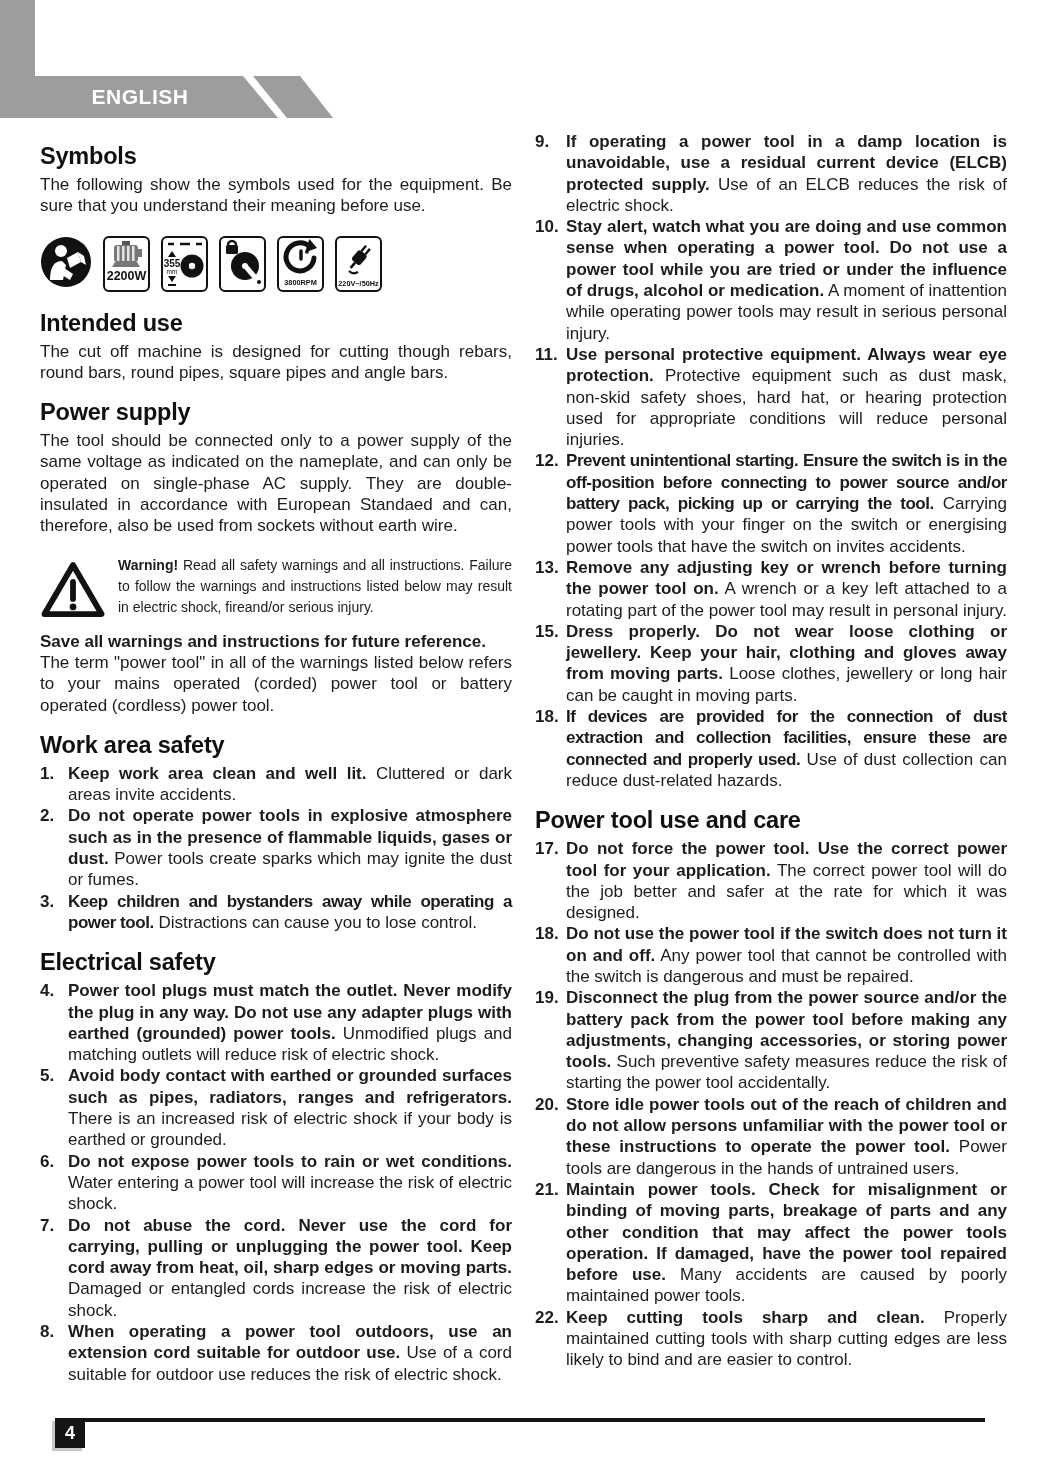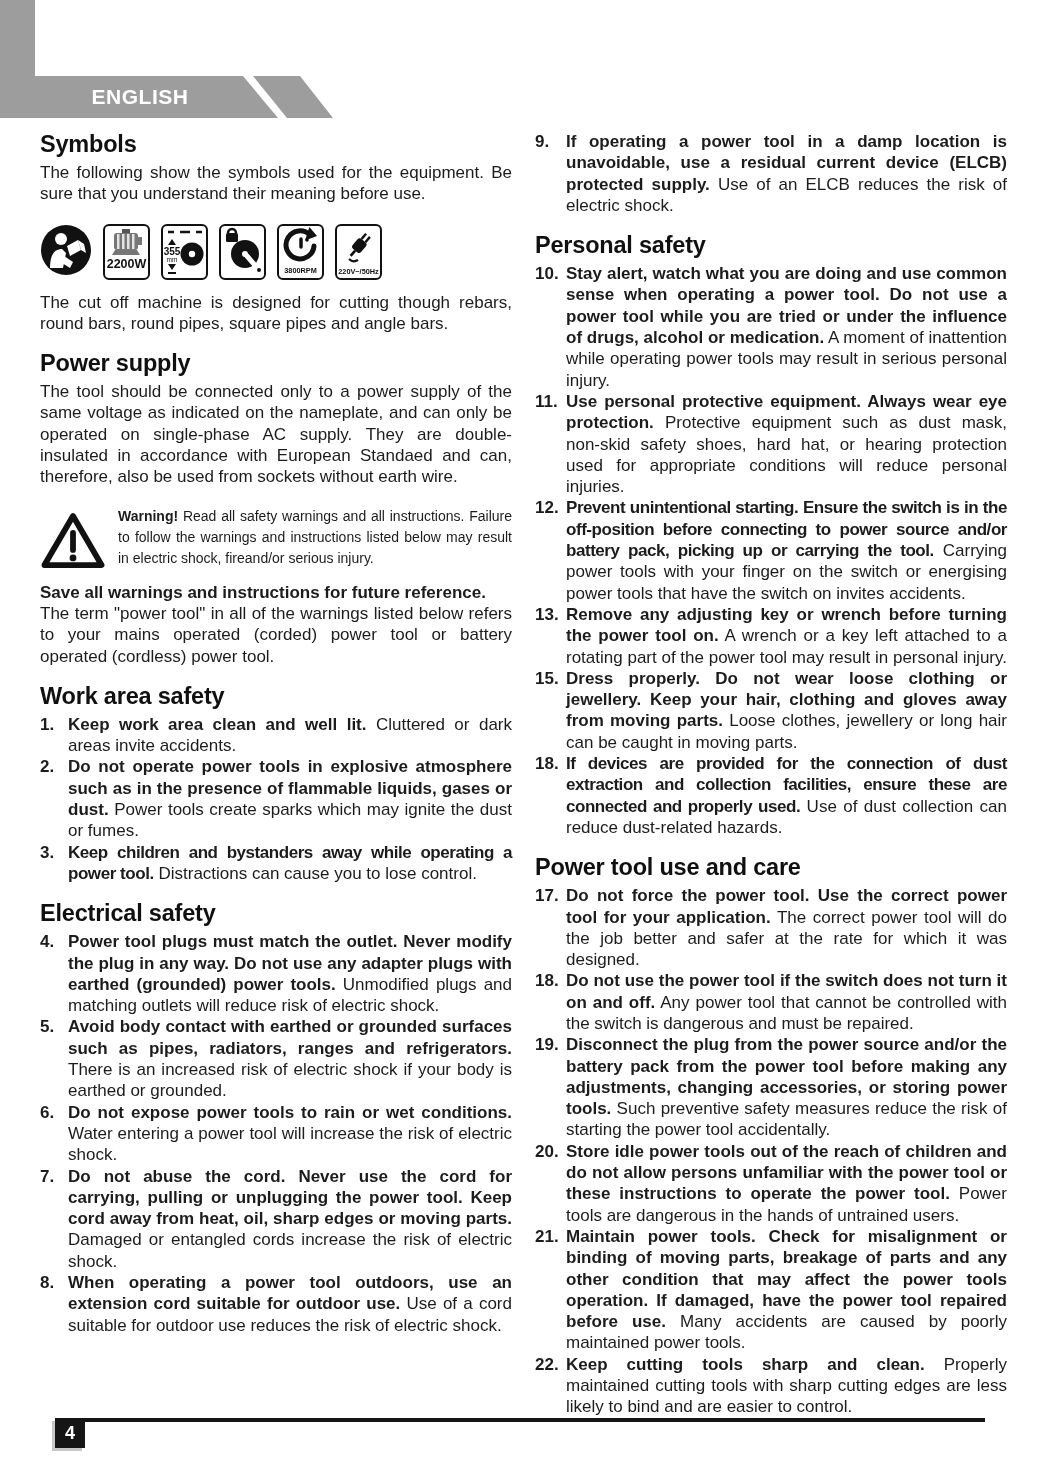--- a/index.html
+++ b/index.html
@@ -15,21 +15,21 @@
               clip-path:polygon(0 0, 47px 0, 80px 100%, 34px 100%); }
   .lang { position:absolute; left:35px; top:76px; width:210px; height:42px;
           display:flex; align-items:center; justify-content:center;
           color:#ffffff; font-weight:bold; font-size:21px; letter-spacing:.5px; }
   
   .col { position:absolute; top:131px; width:472px; }
   .col-left { left:40px; }
   .col-right { left:535px; }
   h2.heading { font-size:23.5px; font-weight:bold; color:#101010;
                margin:16px 0 4px 0; letter-spacing:-.2px; }
-  h2.first { margin-top:0; }
+  h2.first { margin-top:12px; }
   p.body { font-size:17px; line-height:21.3px; margin:0; text-align:justify; }
   .b { font-weight:bold; }
   .cond { letter-spacing:-.45px; }
   .savep { margin-top:12px; }
   .item { position:relative; padding-left:28px; font-size:17px; line-height:21.3px; text-align:justify; }
   .col-right .item { padding-left:31px; }
   .item .num { position:absolute; left:0; top:0; font-weight:bold; }
   
   .icons { display:flex; align-items:center; gap:11px; margin:17px 0 10px 0; }
   .sym { width:47px; height:56px; border:2.5px solid #111; border-radius:6px; background:#fff;
@@ -134,20 +134,21 @@
             <line x1="17.5" y1="6" x2="17.5" y2="13" stroke="#111" stroke-width="2.4"></line>
             <line x1="22.5" y1="6" x2="22.5" y2="13" stroke="#111" stroke-width="2.4"></line>
             <line x1="20" y1="26" x2="20" y2="33" stroke="#111" stroke-width="2.6"></line>
           </g>
           <path d="M10 33 q4 4 9 1" fill="none" stroke="#111" stroke-width="2.2"></path>
         </svg>
         <span class="lbl lbl-volt">220V~/50Hz</span>
       </span>
     </div>
 
+    <h2 class="heading">Intended use</h2>
     <p class="body">The cut off machine is designed for cutting though rebars, round bars, round pipes, square pipes and angle bars.</p>
 
     <h2 class="heading">Power supply</h2>
     <p class="body">The tool should be connected only to a power supply of the same voltage as indicated on the nameplate, and can only be operated on single-phase AC supply. They are double-insulated in accordance with European Standaed and can, therefore, also be used from sockets without earth wire.</p>
 
     <div class="warn">
       <span class="warn-icon">
         <svg width="66" height="62" viewBox="0 0 74 68">
           <path d="M37 6 L69 61 L5 61 Z" fill="#fff" stroke="#111" stroke-width="6.5" stroke-linejoin="round"></path>
           <line x1="37" y1="25" x2="37" y2="44" stroke="#111" stroke-width="6.5" stroke-linecap="round"></line>
@@ -169,21 +170,20 @@
     <div class="item"><span class="num">4.</span><span class="b">Power tool plugs must match the outlet. Never modify the plug in any way. Do not use any adapter plugs with earthed (grounded) power tools.</span><span> Unmodified plugs and matching outlets will reduce risk of electric shock.</span></div>
     <div class="item"><span class="num">5.</span><span class="b">Avoid body contact with earthed or grounded  surfaces such as pipes, radiators, ranges and refrigerators.</span><span> There is an increased risk of electric shock if your body is earthed or grounded.</span></div>
     <div class="item"><span class="num">6.</span><span class="b">Do not expose power tools to rain or wet conditions.</span><span> Water entering a power tool will increase the risk of electric shock.</span></div>
     <div class="item"><span class="num">7.</span><span class="b">Do not abuse the cord. Never use the cord for carrying, pulling or unplugging the power tool. Keep cord away from heat, oil, sharp edges or moving parts.</span><span> Damaged or entangled cords increase the risk of electric shock.</span></div>
     <div class="item"><span class="num">8.</span><span class="b">When operating a power tool outdoors, use an extension cord suitable for outdoor use.</span><span> Use of a cord suitable for outdoor use reduces the risk of electric shock.</span></div>
   </div>
 
   <div class="col col-right">
     <div class="item"><span class="num">9.</span><span class="b">If operating a power tool in a damp location is unavoidable, use a residual current device (ELCB) protected supply.</span><span> Use of an ELCB reduces the risk of electric shock.</span></div>
 
-    <h2 class="heading">Personal safety</h2>
     <div class="item"><span class="num">10.</span><span class="b">Stay alert, watch what you are doing and use common sense when operating a power tool. Do not use a power tool while you are tried or under the influence of drugs, alcohol or medication.</span><span> A moment of inattention while operating power tools may result in serious personal injury.</span></div>
     <div class="item"><span class="num">11.</span><span class="b">Use personal protective equipment. Always wear eye protection.</span><span> Protective equipment such as dust mask, non-skid safety shoes, hard hat, or hearing protection used for appropriate conditions will reduce personal injuries.</span></div>
     <div class="item"><span class="num">12.</span><span class="b cond">Prevent unintentional starting. Ensure the switch is in the off-position before connecting to power source and/or battery pack, picking up or carrying the tool.</span><span> Carrying power tools with your finger on the switch or energising power tools that have the switch on invites accidents.</span></div>
     <div class="item"><span class="num">13.</span><span class="b">Remove any adjusting key or wrench before turning the power tool on.</span><span> A wrench or a key left attached to a rotating part of the power tool may result in personal injury.</span></div>
     <div class="item"><span class="num">15.</span><span class="b">Dress properly. Do not wear loose clothing or jewellery. Keep your hair, clothing and gloves away from moving  parts.</span><span> Loose clothes, jewellery or long hair can be caught in moving parts.</span></div>
     <div class="item"><span class="num">18.</span><span class="b cond">If devices are provided for the connection of dust extraction and collection facilities, ensure these are connected and properly used.</span><span> Use of dust collection can reduce dust-related hazards.</span></div>
 
     <h2 class="heading">Power tool use and care</h2>
     <div class="item"><span class="num">17.</span><span class="b">Do not force the power tool. Use the correct power tool for your application.</span><span> The correct power tool will do the job better and safer at the rate for which it was designed.</span></div>
     <div class="item"><span class="num">18.</span><span class="b">Do not use the power tool if the switch does not turn it on and off.</span><span> Any power tool that cannot be controlled with the switch is dangerous and must be repaired.</span></div>

